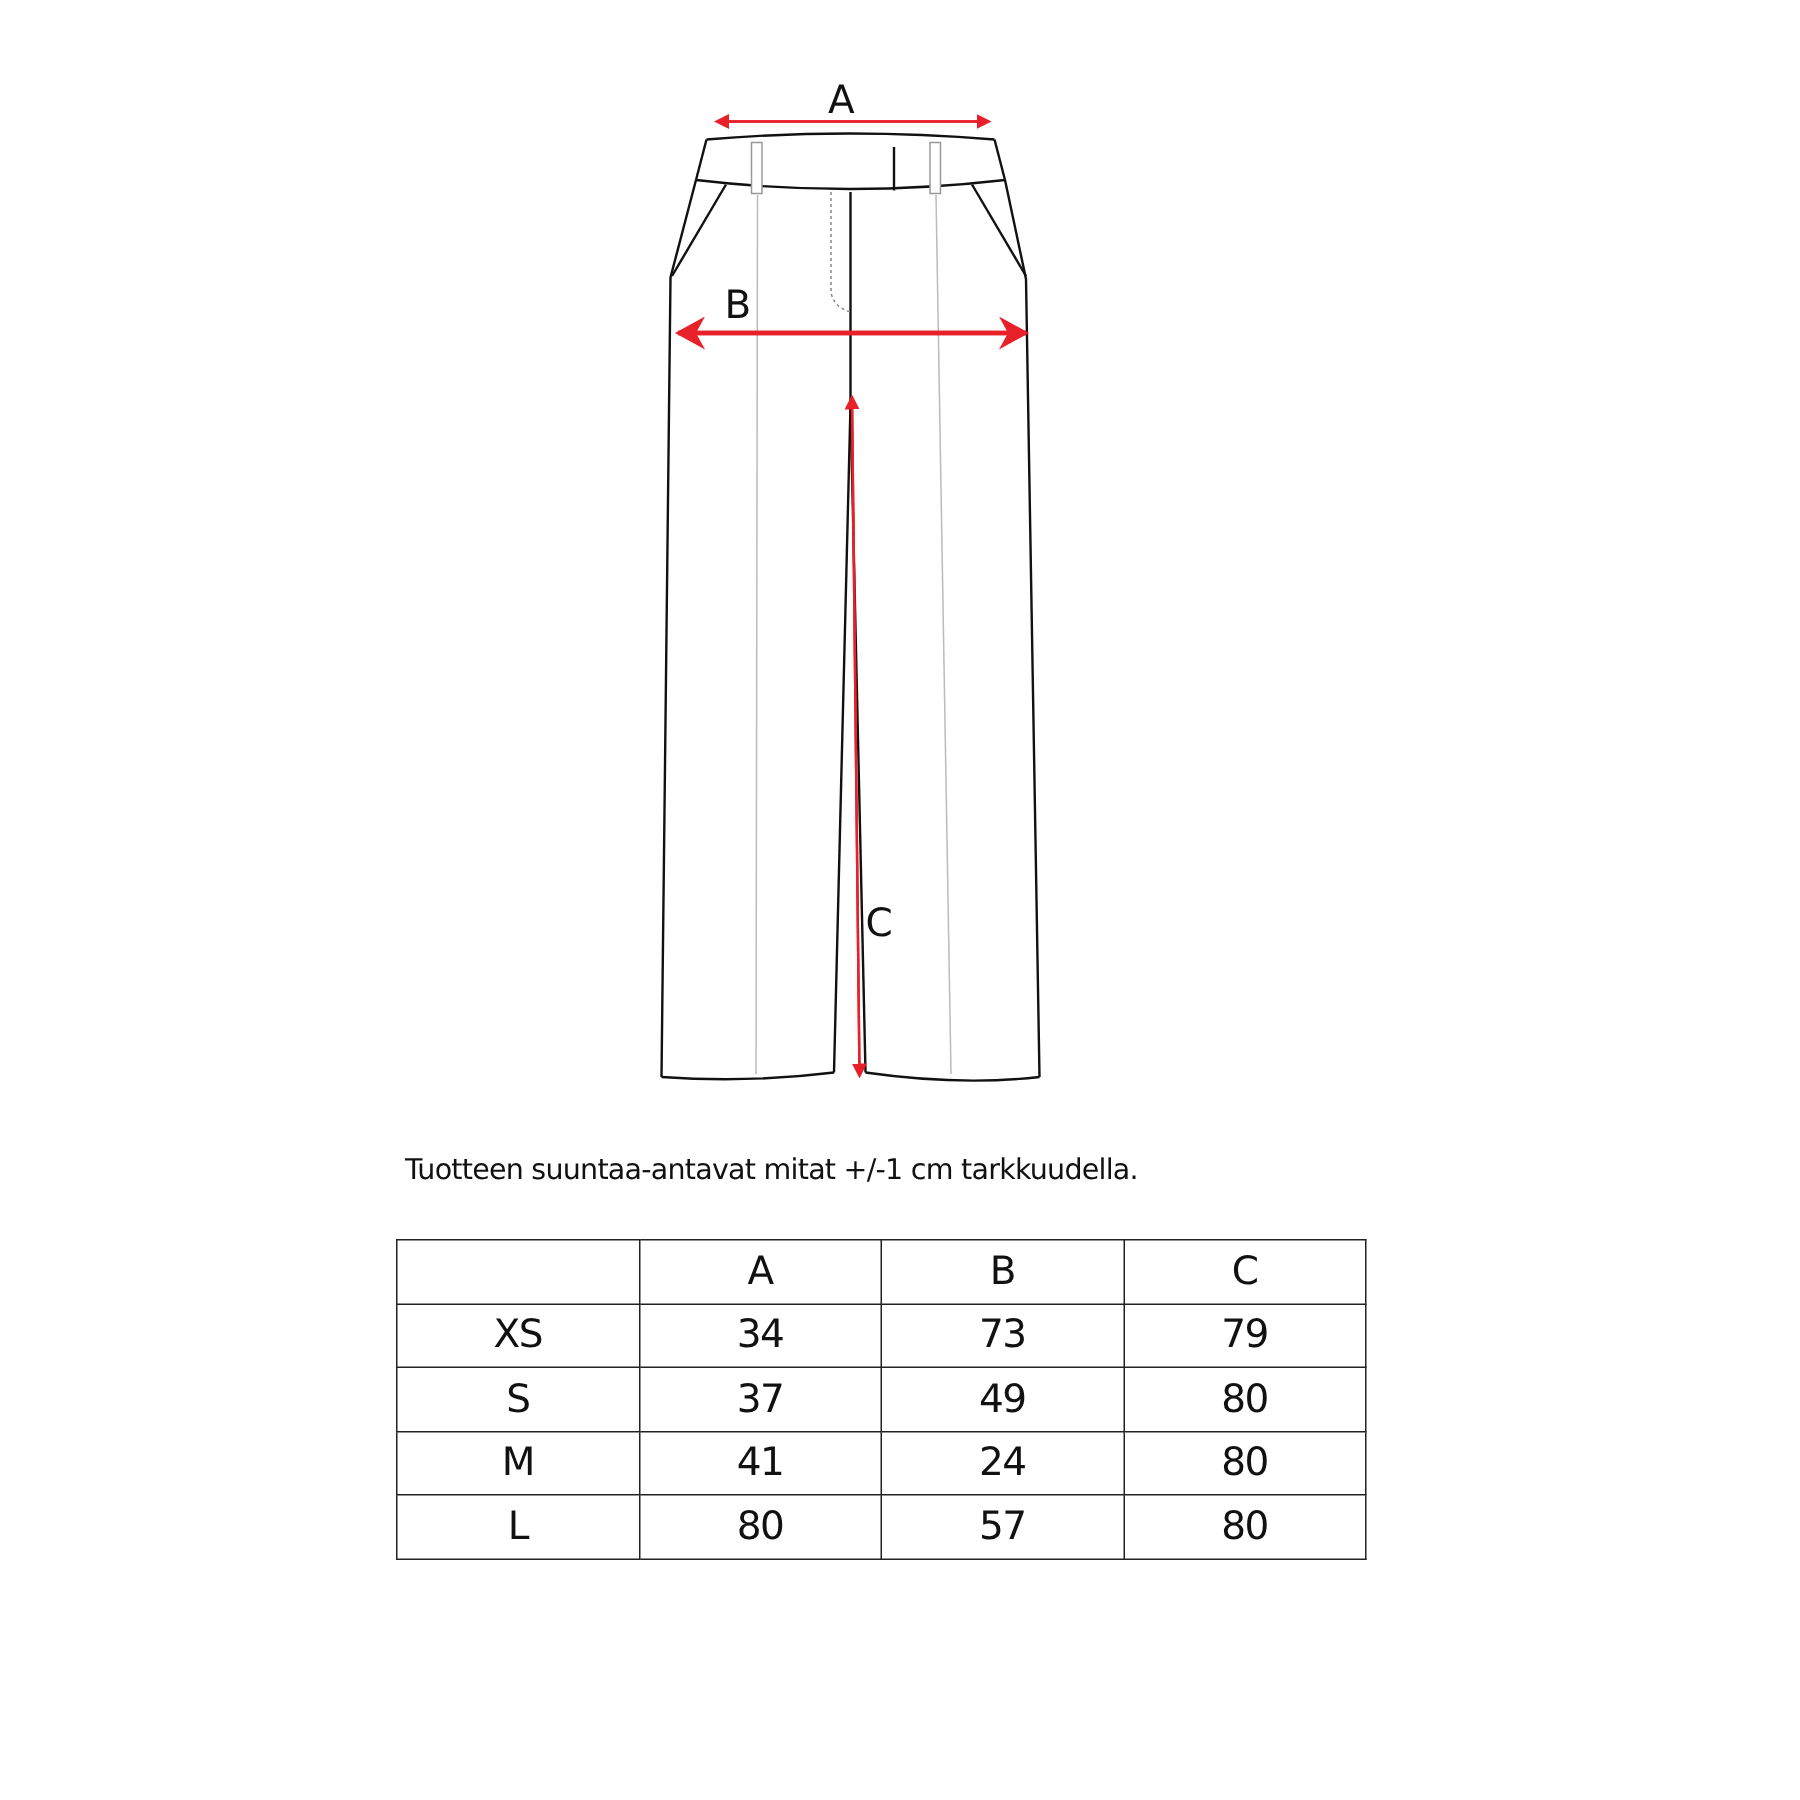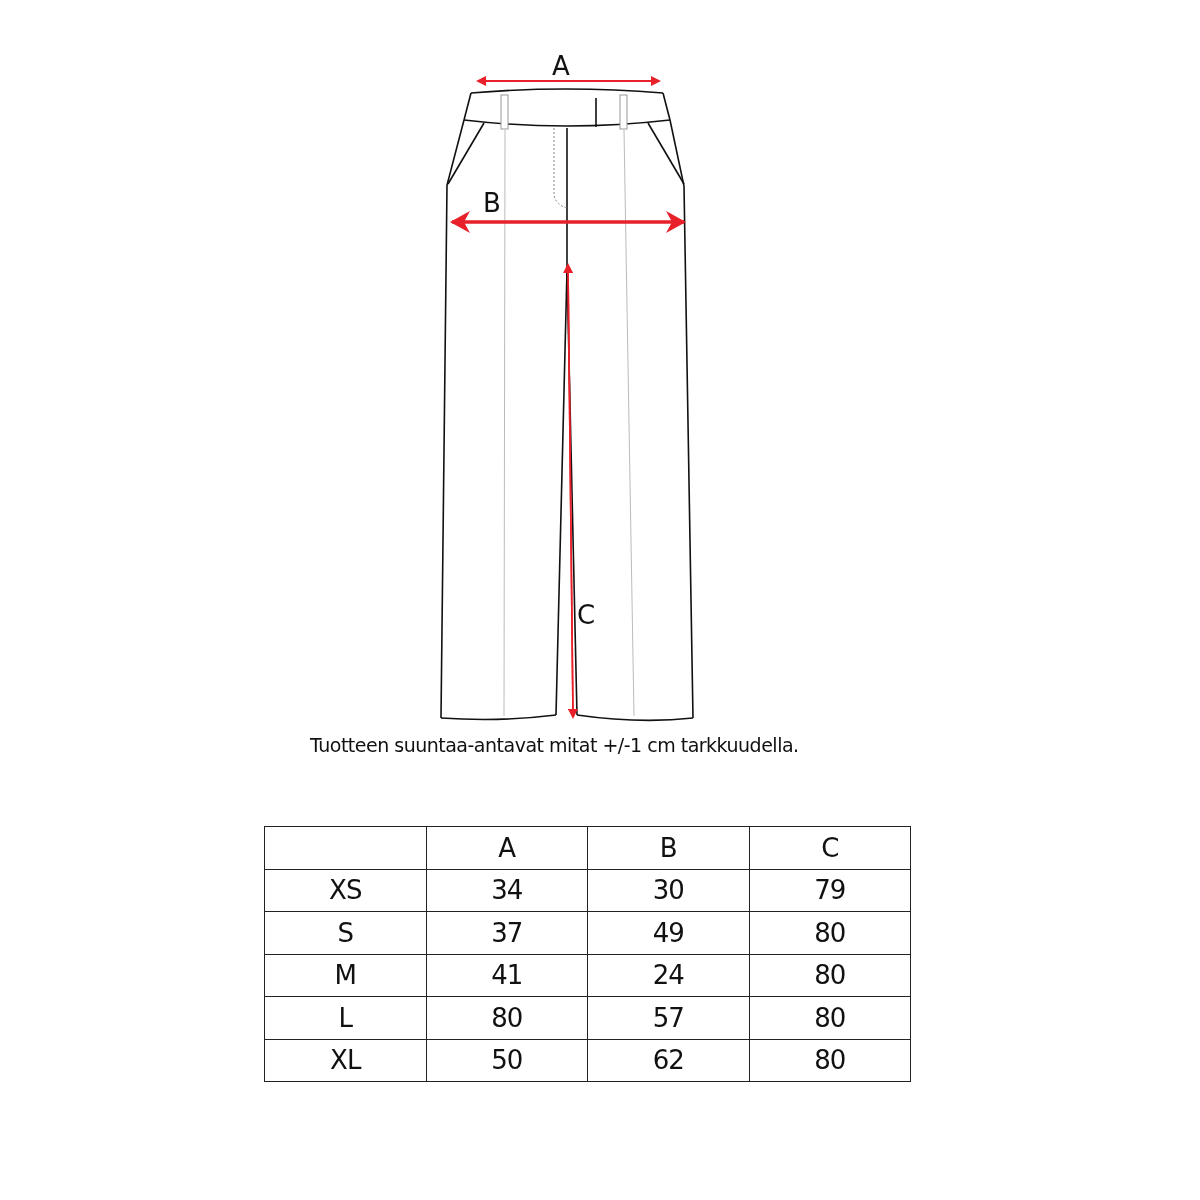--- a/index.html
+++ b/index.html
@@ -1,20 +1,20 @@
 <!DOCTYPE html>
 <html><head>
   <meta charset="utf-8">
   <style>
     html, body { margin: 0; padding: 0; background: #ffffff; }
     body { width: 1200px; height: 1200px; position: relative; overflow: hidden;
            font-family: "Liberation Sans", "DejaVu Sans", sans-serif; color: #111; }
     .diagram { position: absolute; left: 0; top: 0; width: 1200px; height: 740px; }
     .label-letter { font-family: "DejaVu Sans", sans-serif; font-size: 26px; fill: #111; }
-    .notes { position: absolute; left: 270px; top: 730px; width: 640px; margin-left: 40px; }
+    .notes { position: absolute; left: 270px; top: 765px; width: 640px; }
     .note-line { font-family: "DejaVu Sans", sans-serif; font-size: 19px; line-height: 31px;
                  letter-spacing: -0.5px; color: #111; white-space: nowrap; }
     table.size-table { position: absolute; left: 264px; top: 826px; width: 647px;
                        border-collapse: collapse; }
     table.size-table td, table.size-table th {
       border: 1.5px solid #222; height: 41.5px; padding: 0; text-align: center;
       font-family: "DejaVu Sans", sans-serif; font-weight: normal; font-size: 26px;
       color: #111; letter-spacing: -1px;
     }
     table.size-table col.c0 { width: 161px; }
@@ -110,41 +110,35 @@
   <tbody>
       <tr>
     <th></th>
     <th>A</th>
     <th>B</th>
     <th>C</th>
   </tr>
   <tr>
     <td>XS</td>
     <td>34</td>
-    <td>30</td>
+    <td>73</td>
     <td>79</td>
   </tr>
   <tr>
     <td>S</td>
     <td>37</td>
     <td>49</td>
     <td>80</td>
   </tr>
   <tr>
     <td>M</td>
     <td>41</td>
     <td>24</td>
     <td>80</td>
   </tr>
   <tr>
     <td>L</td>
     <td>80</td>
     <td>57</td>
     <td>80</td>
   </tr>
-  <tr>
-    <td>XL</td>
-    <td>50</td>
-    <td>62</td>
-    <td>80</td>
-  </tr>
 </tbody>
   </table>
 
 </body></html>

